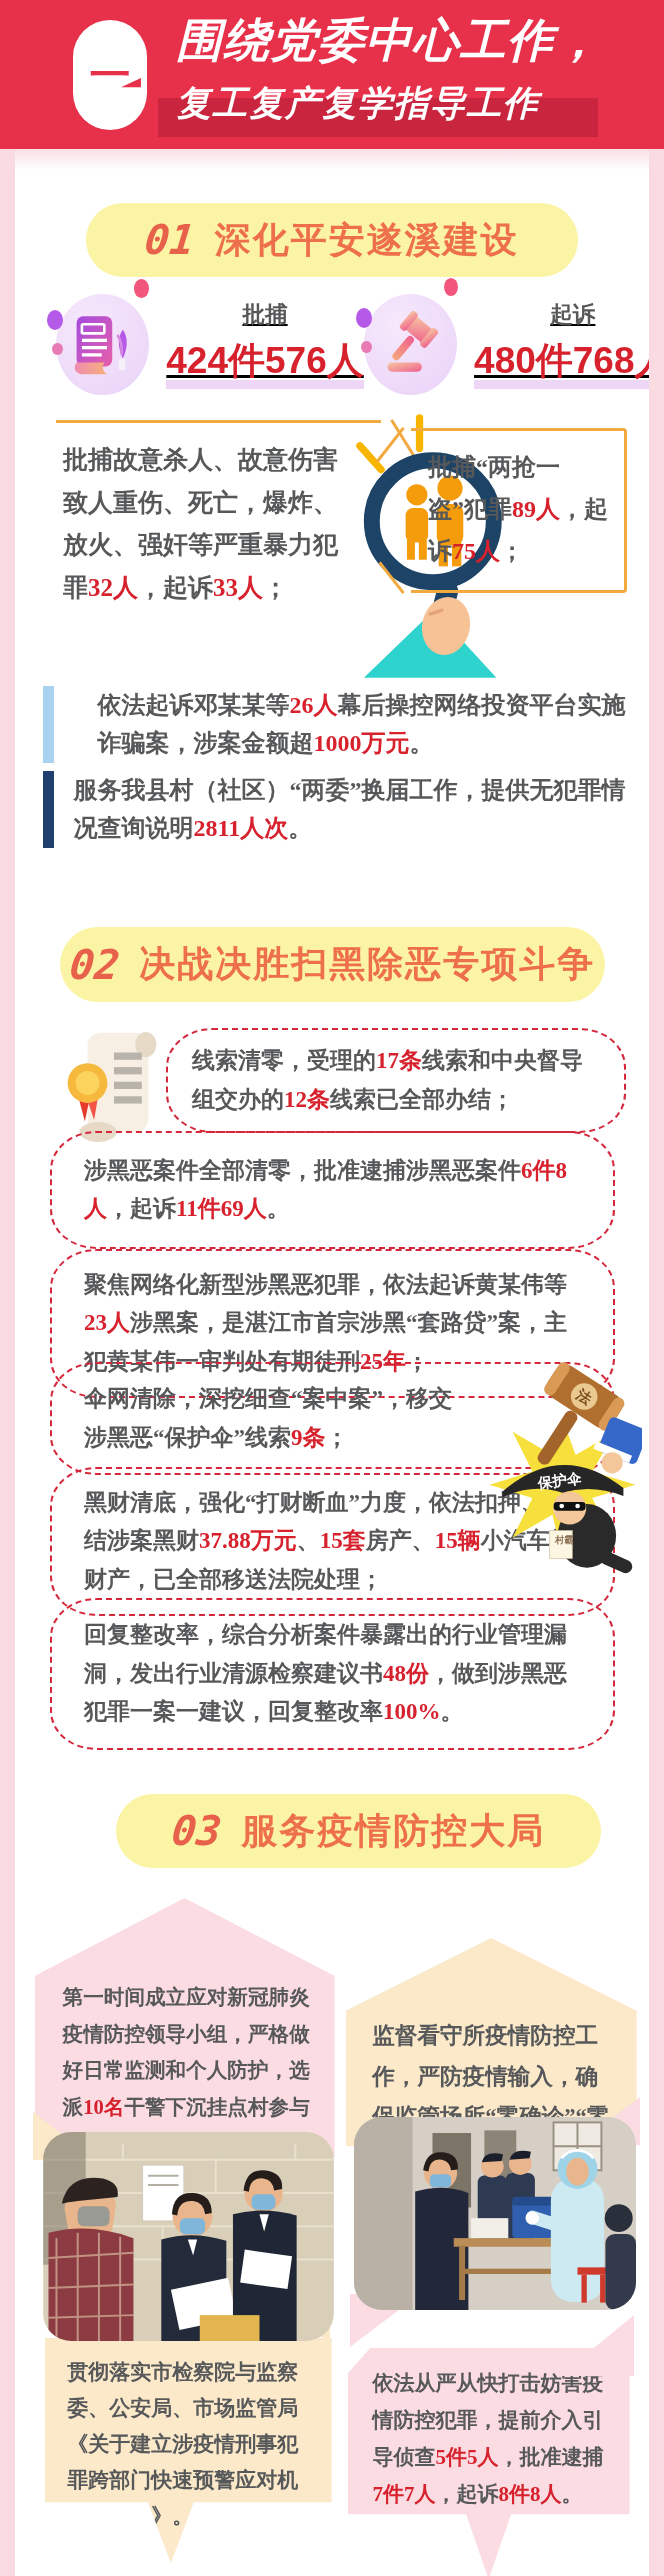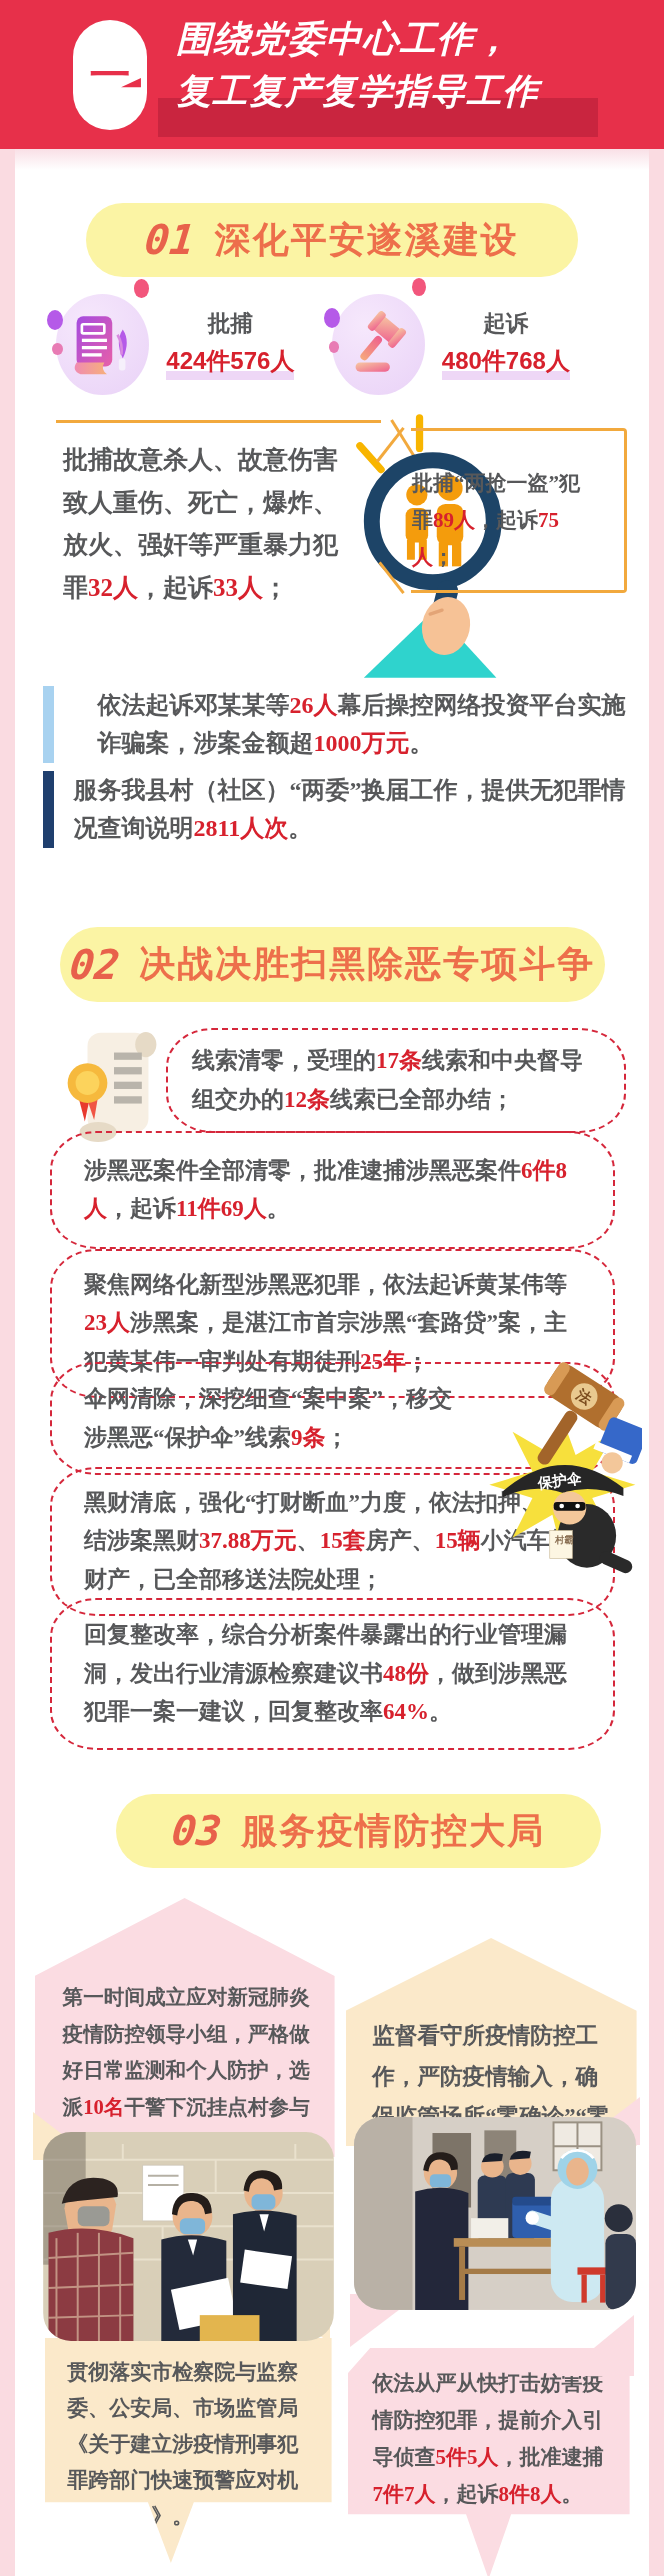--- a/index.html
+++ b/index.html
@@ -4,54 +4,54 @@
 <style>
   * { margin:0; padding:0; box-sizing:border-box; }
   body { background:#fff; font-family:"Liberation Sans", sans-serif; }
   .page { position:relative; width:664px; height:2576px; margin:0 auto; background:#fff; overflow:hidden; }
 
   
   .header { position:absolute; top:0; left:0; width:664px; height:149px; background:#e7304a; }
   .badge-pill { position:absolute; left:73px; top:20px; width:74px; height:110px; background:#fff; border-radius:40px; display:flex; align-items:center; justify-content:center; }
   .badge-char { color:#e7304a; font-size:41px; font-weight:bold; font-family:"Liberation Serif", serif; }
   .h-title { position:absolute; left:176px; top:17.3px; width:465px; color:#fff; font-weight:bold; font-style:italic; letter-spacing:1.3px; }
-  .h-line1 { font-size:36px; line-height:1.2; position:relative; z-index:2; }
+  .h-line1 { font-size:46px; line-height:1.2; position:relative; z-index:2;font-family:Liberation Mono, monospace; }
   .h-line2 { font-size:35px; line-height:1.2; margin-top:9.3px; position:relative; z-index:2; }
   .h-shadow { position:absolute; left:158px; top:98px; width:440px; height:39px; background:#c9253f; z-index:1; }
   .header-fade { position:absolute; top:149px; left:0; width:664px; height:21px; background:linear-gradient(#f9dfe6,#ffffff); }
   .side-strip { position:absolute; top:149px; bottom:0; width:14.6px; background:#fadbe1; z-index:5; }
   .side-strip.l { left:0; } .side-strip.r { right:0; }
 
   
   .pill { position:absolute; background:#fbf4a4; border-radius:39px; display:flex; align-items:center; justify-content:center; gap:20px; }
   .pill .num { color:#e8614b; font-size:41px; font-weight:bold; font-style:italic; font-family:"DejaVu Sans Mono", monospace; transform:skewX(-6deg); }
   .pill .t { color:#ed6f4b; font-size:36px; font-weight:bold; letter-spacing:2px;font-family:Liberation Serif, serif; }
 
   
   .stats { position:absolute; top:291px; left:56px; width:551px; height:106px; display:flex; }
-  .stat { flex:1; display:flex; align-items:center; gap:17.3px; position:relative; }
+  .stat { flex:1; display:flex; align-items:center; gap:17.3px; position:relative;text-decoration:underline; }
   .stat-circle { width:93px; height:101px; border-radius:50%; background:radial-gradient(circle at 35% 30%, #f6e8fc, #e9d2f7); display:flex; align-items:center; justify-content:center; flex:none; }
   .dot { position:absolute; border-radius:50%; }
   .stat-txt { display:flex; flex-direction:column; align-items:center; }
   .stat-label { color:#57585a; font-size:22.6px; font-weight:bold; font-family:"Liberation Serif", serif; }
-  .stat-value { color:#d7212d; font-size:24px; font-weight:bold; margin-top:5.3px; white-space:nowrap; position:relative; z-index:2; }
+  .stat-value { color:#d7212d; font-size:37px; font-weight:bold; margin-top:5.3px; white-space:nowrap; position:relative; z-index:2; }
   .stat-under { width:100%; height:8.6px; background:#eed7f6; margin-top:-5.3px; position:relative; z-index:1; }
 
   
   .focus { position:absolute; top:407px; left:0; width:664px; height:271px; }
   .zh { font-family:"Liberation Serif", serif; font-weight:bold; color:#57585a; }
   .em { color:#d7212d; }
   .focus-left { position:absolute; left:63px; top:32px; width:299px; font-size:25px; line-height:1.7; }
   .frame-tl { position:absolute; left:56px; top:13.3px; width:325px; height:46px; border-top:3.3px solid #f2a93d; }
   .frame-tl::after { content:''; position:absolute; right:-12px; top:-3.3px; width:3.3px; height:52px; background:#f2a93d; transform:rotate(-32deg); transform-origin:top center; }
   .mag-illu { position:absolute; left:340px; top:0; }
   .frame-r { position:absolute; left:411px; top:21px; width:216px; height:165px; border-top:3.3px solid #f2a93d; border-bottom:3.3px solid #f2a93d; border-right:3.3px solid #f2a93d; border-radius:0 4px 4px 0; }
   .frame-r::before { content:''; position:absolute; left:-9.3px; top:-3.3px; width:3.3px; height:43px; background:#f2a93d; transform:rotate(38deg); transform-origin:top center; }
   .frame-r::after { content:''; position:absolute; left:-9.3px; bottom:-3.3px; width:3.3px; height:39px; background:#f2a93d; transform:rotate(-38deg); transform-origin:bottom center; }
-  .focus-right { position:absolute; left:412px; top:39px; width:186px; font-size:21px; line-height:1.75;margin-top:19px; }
+  .focus-right { position:absolute; left:428px; top:39px; width:186px; font-size:24px; line-height:1.75; }
   .focus-drugs { position:absolute; left:413px; top:199px; width:213px; font-size:24px; line-height:1.75; }
 
   
   .barpara { position:absolute; left:43px; width:585px; display:flex; }
   .barpara .bar { width:10.6px; flex:none; margin-right:20px; }
   .barpara .txt { font-size:24px; line-height:1.6; }
 
   
   .dbox { position:absolute; border:2px dashed #d5273b; border-radius:46px/39px; padding:12px 24px; font-size:23px; line-height:1.68; }
   .cartoon { position:absolute; left:486px; top:1355px; width:156px; height:223px; z-index:3; }
@@ -228,21 +228,21 @@
       <polygon points="38,112 56,112 50,148" fill="#f05545"></polygon>
       <circle cx="40" cy="92" r="30" fill="#f6b93d"></circle>
       <circle cx="40" cy="92" r="18" fill="#fcd35c"></circle>
     </svg>
   </div>
   <div class="dbox zh" style="top:1028px;left:166px;width:460px;min-height:93px;"><span>线索清零，受理的</span><span class="em">17条</span><span>线索和中央督导组交办的</span><span class="em">12条</span><span>线索已全部办结；</span></div>
   <div class="dbox zh" style="top:1131px;left:50px;width:565px;min-height:109px;padding:18.6px 32px;"><span>涉黑恶案件全部清零，批准逮捕涉黑恶案件</span><span class="em">6件8人</span><span>，起诉</span><span class="em">11件69人</span><span>。</span></div>
   <div class="dbox zh" style="top:1249px;left:50px;width:565px;min-height:110px;padding:14.6px 32px;"><span>聚焦网络化新型涉黑恶犯罪，依法起诉黄某伟等</span><span class="em">23人</span><span>涉黑案，是湛江市首宗涉黑“套路贷”案，主犯黄某伟一审判处有期徒刑</span><span class="em">25年</span><span>；</span></div>
   <div class="dbox zh" style="top:1362px;left:50px;width:565px;min-height:102px;padding:16px 146px 16px 32px;"><span>伞网清除，深挖细查“案中案”，移交涉黑恶“保护伞”线索</span><span class="em">9条</span><span>；</span></div>
   <div class="dbox zh" style="top:1467px;left:50px;width:565px;min-height:129px;padding:14.6px 32px;"><span>黑财清底，强化“打财断血”力度，依法扣押、冻结涉案黑财</span><span class="em">37.88万元</span><span>、</span><span class="em">15套</span><span>房产、</span><span class="em">15辆</span><span>小汽车等财产，已全部移送法院处理；</span></div>
-  <div class="dbox zh" style="top:1598px;left:50px;width:565px;min-height:132px;padding:16px 32px;"><span>回复整改率，综合分析案件暴露出的行业管理漏洞，发出行业清源检察建议书</span><span class="em">48份</span><span>，做到涉黑恶犯罪一案一建议，回复整改率</span><span class="em">64%</span><span>。</span></div>
+  <div class="dbox zh" style="top:1598px;left:50px;width:565px;min-height:132px;padding:16px 32px;"><span>回复整改率，综合分析案件暴露出的行业管理漏洞，发出行业清源检察建议书</span><span class="em">48份</span><span>，做到涉黑恶犯罪一案一建议，回复整改率</span><span class="em">100%</span><span>。</span></div>
 
   <div class="cartoon">
     <svg width="156" height="223" viewBox="0 0 235 335">
       <polygon points="115,95 135,150 195,115 160,175 225,195 160,215 190,275 130,240 115,300 100,240 40,275 70,215 5,195 70,175 40,115 100,150" fill="#f7e03c"></polygon>
       <path d="M25,205 Q115,128 207,200 L207,212 Q160,194 115,207 Q70,192 25,214 Z" fill="#262626"></path>
       <line x1="118" y1="206" x2="152" y2="258" stroke="#262626" stroke-width="5"></line>
       <text x="78" y="196" font-size="22" fill="#fff" transform="rotate(-7 115 190)" font-weight="bold">保护伞</text>
       <ellipse cx="152" cy="272" rx="44" ry="48" fill="#2a2a2a"></ellipse>
       <rect x="176" y="292" width="52" height="20" rx="10" fill="#2a2a2a" transform="rotate(24 176 292)"></rect>
       <circle cx="126" cy="230" r="25" fill="#f3c79a"></circle>

